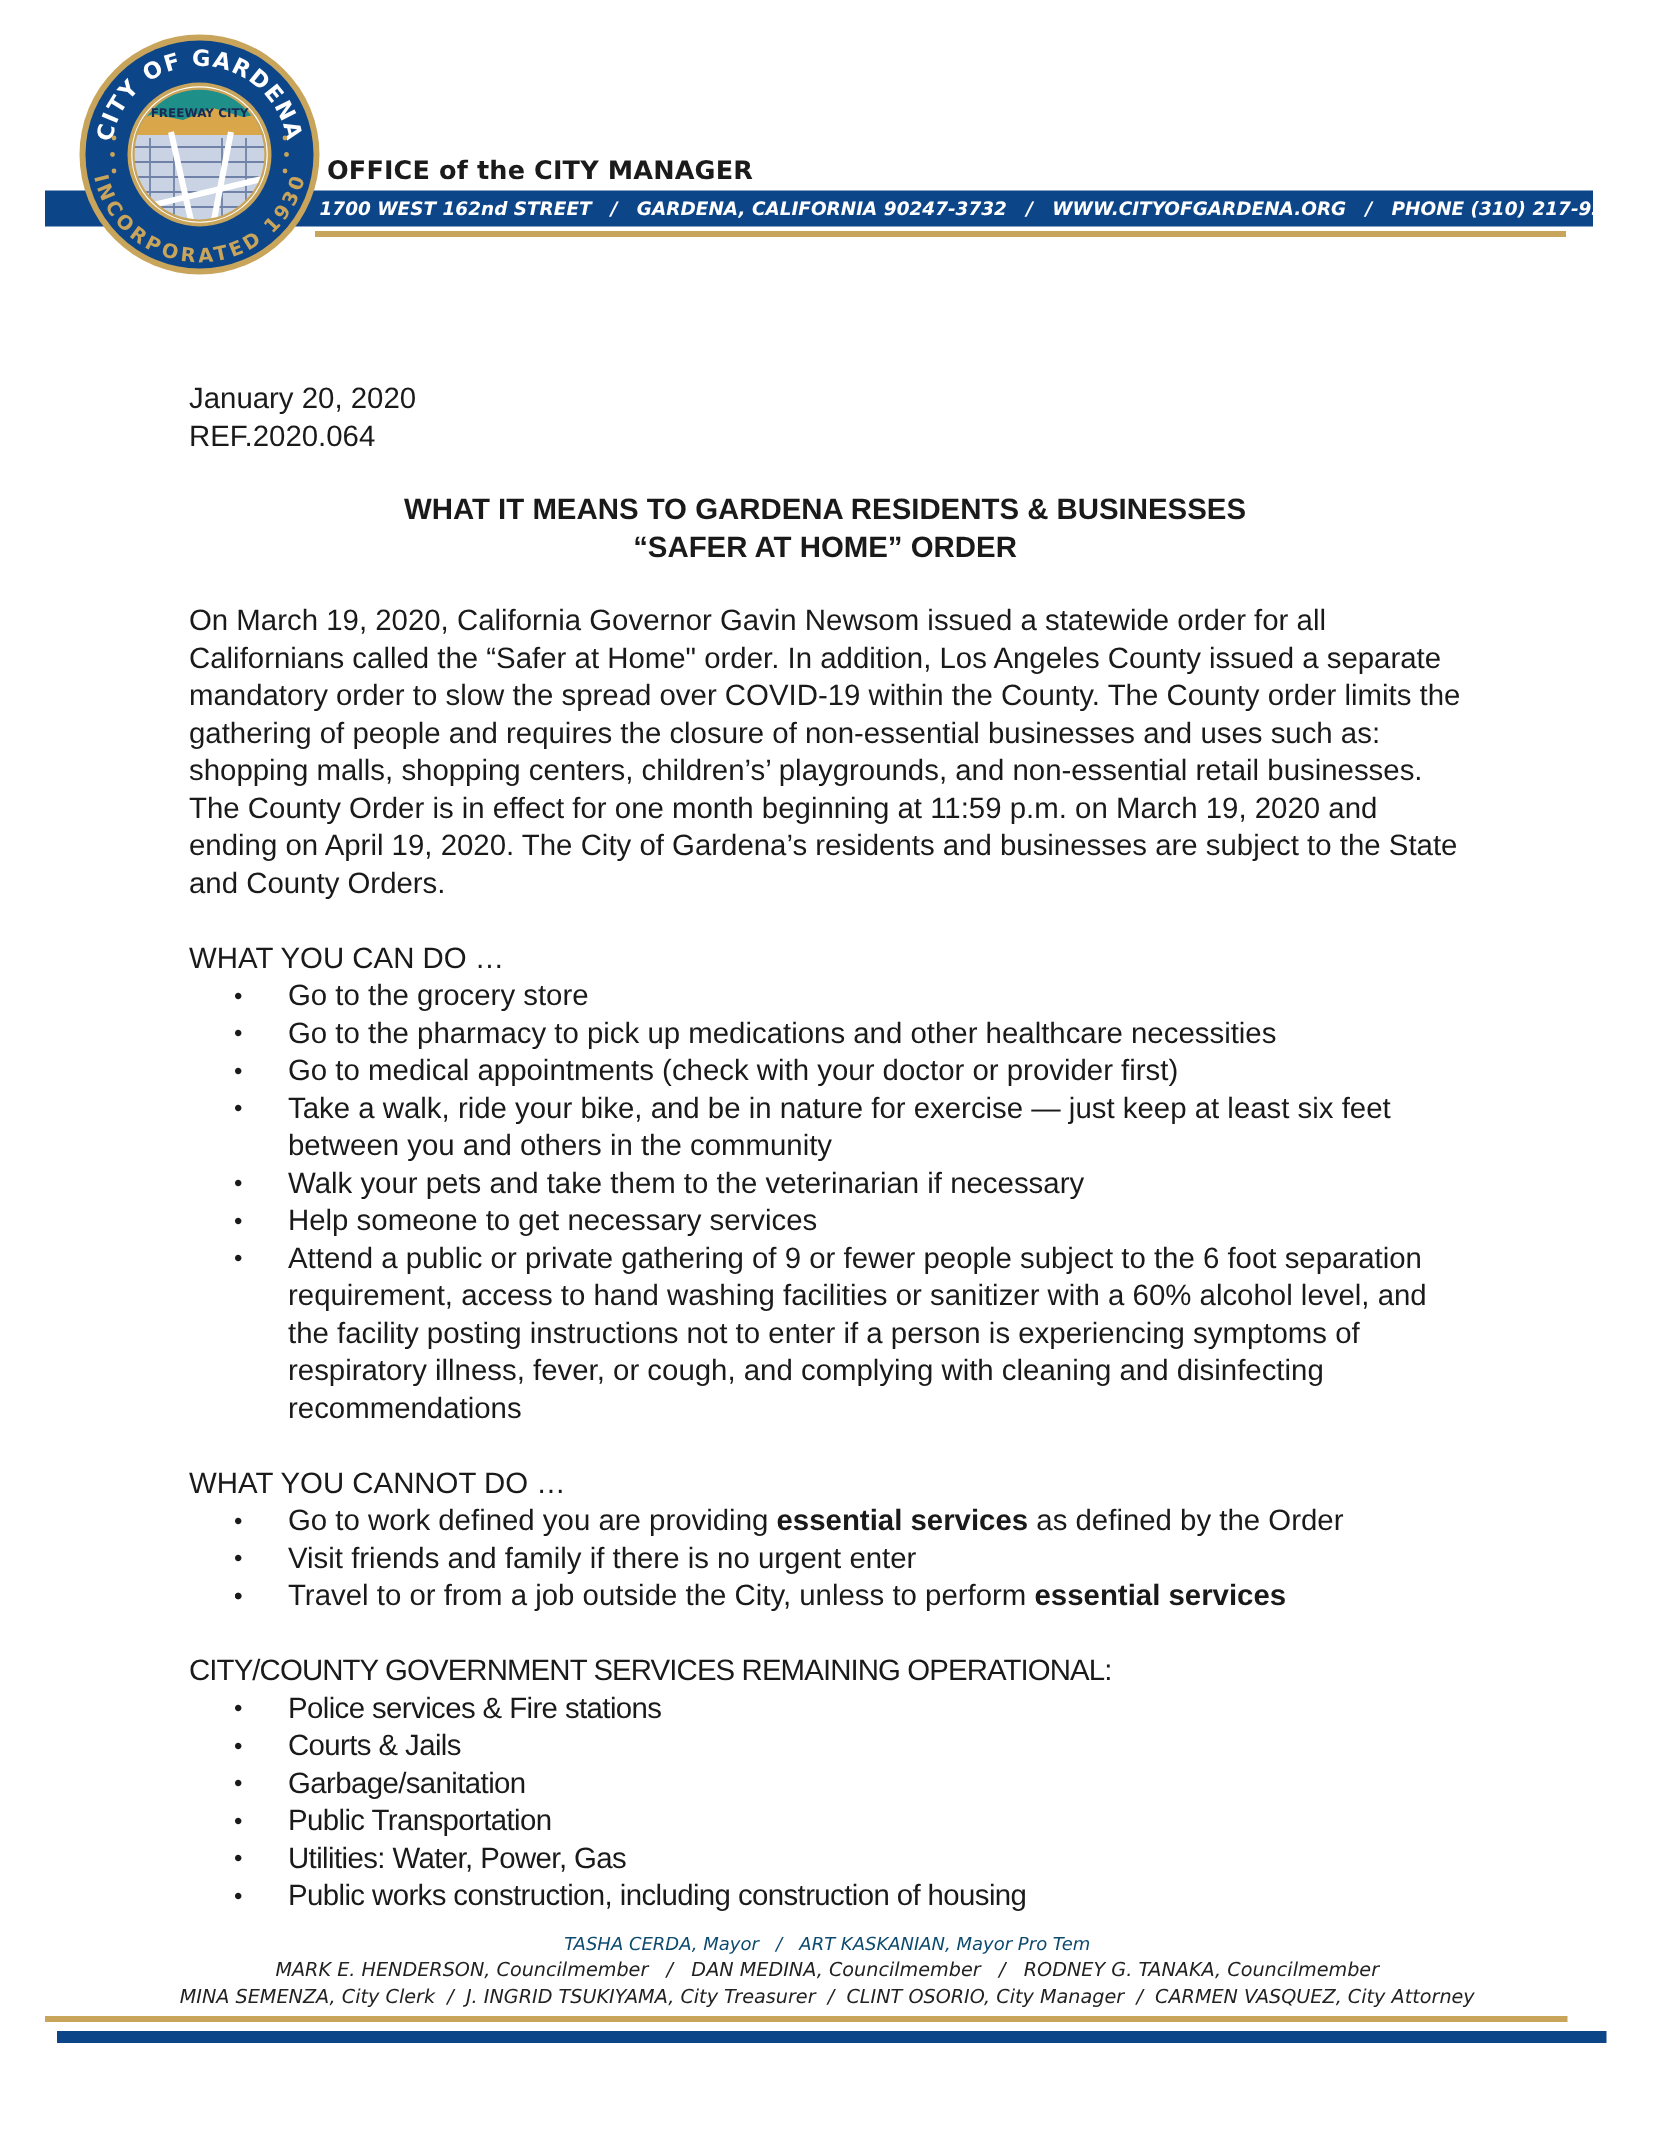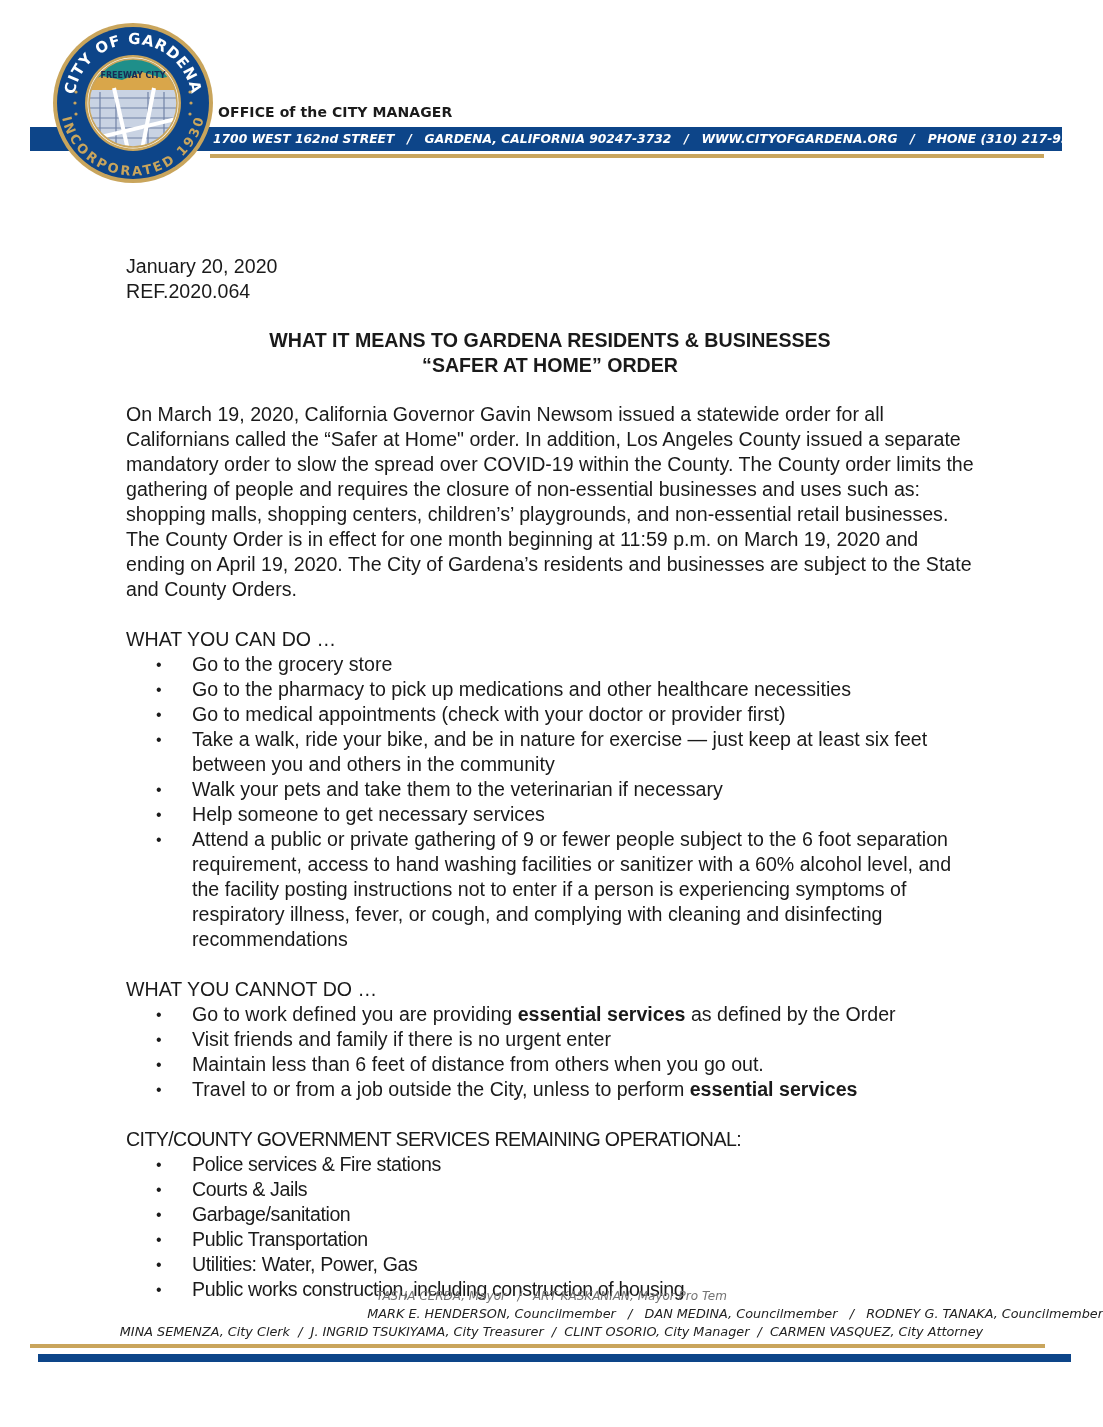--- a/index.html
+++ b/index.html
@@ -1,43 +1,43 @@
 <!DOCTYPE html>
 <html><head>
 <meta charset="utf-8">
 <style>
   html, body { margin: 0; padding: 0; background: #ffffff; }
   body { width: 1103px; height: 1427px; position: relative; overflow: hidden; font-family: "Liberation Sans", sans-serif; color: #1a1a1a; }
 
   
   .seal { position: absolute; left: 52px; top: 22px; width: 162px; height: 162px; z-index: 3; }
-  .office-title { position: absolute; left: 218px; top: 104px; font-family: "DejaVu Sans", sans-serif; font-weight: bold; font-size: 14px; letter-spacing: 0.1px; color: #1b1b1b; z-index: 2; }
+  .office-title { position: absolute; left: 218px; top: 104px; font-family: "DejaVu Sans", sans-serif; font-weight: bold; font-size: 17px; letter-spacing: 0.1px; color: #1b1b1b; z-index: 2; }
   .header-bar { position: absolute; left: 30px; top: 127px; width: 1032px; height: 24px; background: #0d4589; z-index: 1; }
   .header-bar-text { position: absolute; left: 213px; top: 127px; height: 40px; line-height: 24px; font-family: "DejaVu Sans", sans-serif; font-style: italic; font-weight: bold; font-size: 12.3px; color: #ffffff; white-space: pre; z-index: 2; }
   .header-gold { position: absolute; left: 210px; top: 154px; width: 834px; height: 4px; background: #c9a55c; z-index: 1; }
 
   
   .content { position: absolute; left: 126px; top: 254px; width: 880px; font-size: 19.6px; line-height: 25px; }
   .meta-line { display: block; }
   .doc-title { text-align: center; font-weight: bold; margin-top: 24px; width: 848px; }
   .doc-title div { line-height: 25px; }
   .intro { margin-top: 24px; width: 855px; }
   .section-head { font-weight: normal; margin-top: 25px; }
   ul.items { list-style: none; margin: 0; padding: 0; }
   ul.items li { position: relative; padding-left: 66px; width: 790px; }
   ul.items li .bullet { position: absolute; left: 30px; top: 0; font-size: 16px; }
   ul.items.narrow li { width: 760px; }
   ul.items.condensed li { font-family: "Liberation Sans Narrow", "Liberation Sans", sans-serif; letter-spacing: -0.4px; }
   .section-head.condensed { letter-spacing: -0.6px; }
   b { font-weight: bold; }
 
   
-  .footer-mayor { position: absolute; left: 0; width: 1103px; top: 1289px; text-align: center; font-family: "DejaVu Sans", sans-serif; font-style: italic; font-size: 12px; color: #737373; white-space: pre; }
+  .footer-mayor { position: absolute; left: 0; width: 1103px; top: 1289px; text-align: center; font-family: "DejaVu Sans", sans-serif; font-style: italic; font-size: 12px; color: #0c4a6e; white-space: pre; }
   .footer-line { position: absolute; left: 0; width: 1103px; text-align: center; font-family: "DejaVu Sans", sans-serif; font-style: italic; font-size: 12.8px; color: #222; white-space: pre; }
-  .footer-line.l1 { top: 1306px; text-align: right; }
+  .footer-line.l1 { top: 1306px; }
   .footer-line.l2 { top: 1324px; left: 0; }
   .footer-gold { position: absolute; left: 30px; top: 1344px; width: 1015px; height: 4px; background: #c9a55c; }
   .footer-bar { position: absolute; left: 38px; top: 1354px; width: 1033px; height: 8px; background: #0d4589; }
 </style>
 </head>
 <body>
 
 <div class="header-bar"></div>
 <div class="header-gold"></div>
 
@@ -112,21 +112,21 @@
     <li><span class="bullet">•</span><span>Take a walk, ride your bike, and be in nature for exercise — just keep at least six feet between you and others in the community</span></li>
     <li><span class="bullet">•</span><span>Walk your pets and take them to the veterinarian if necessary</span></li>
     <li><span class="bullet">•</span><span>Help someone to get necessary services</span></li>
     <li><span class="bullet">•</span><span>Attend a public or private gathering of 9 or fewer people subject to the 6 foot separation requirement, access to hand washing facilities or sanitizer with a 60% alcohol level, and the facility posting instructions not to enter if a person is experiencing symptoms of respiratory illness, fever, or cough, and complying with cleaning and disinfecting recommendations</span></li>
   </ul>
 
   <div class="section-head">WHAT YOU CANNOT DO …</div>
   <ul class="items narrow">
     <li><span class="bullet">•</span><span>Go to work defined you are providing </span><b>essential services</b><span> as defined by the Order</span></li>
     <li><span class="bullet">•</span><span>Visit friends and family if there is no urgent enter</span></li>
-    <li><span class="bullet">•</span><span>Maintain less than 6 feet of distance from others when you go out.</span></li>
+    <li><span class="bullet">•</span></li>
     <li><span class="bullet">•</span><span>Travel to or from a job outside the City, unless to perform </span><b>essential services</b></li>
   </ul>
 
   <div class="section-head condensed">CITY/COUNTY GOVERNMENT SERVICES REMAINING OPERATIONAL:</div>
   <ul class="items condensed">
     <li><span class="bullet">•</span><span>Police services &amp; Fire stations</span></li>
     <li><span class="bullet">•</span><span>Courts &amp; Jails</span></li>
     <li><span class="bullet">•</span><span>Garbage/sanitation</span></li>
     <li><span class="bullet">•</span><span>Public Transportation</span></li>
     <li><span class="bullet">•</span><span>Utilities: Water, Power, Gas</span></li>

